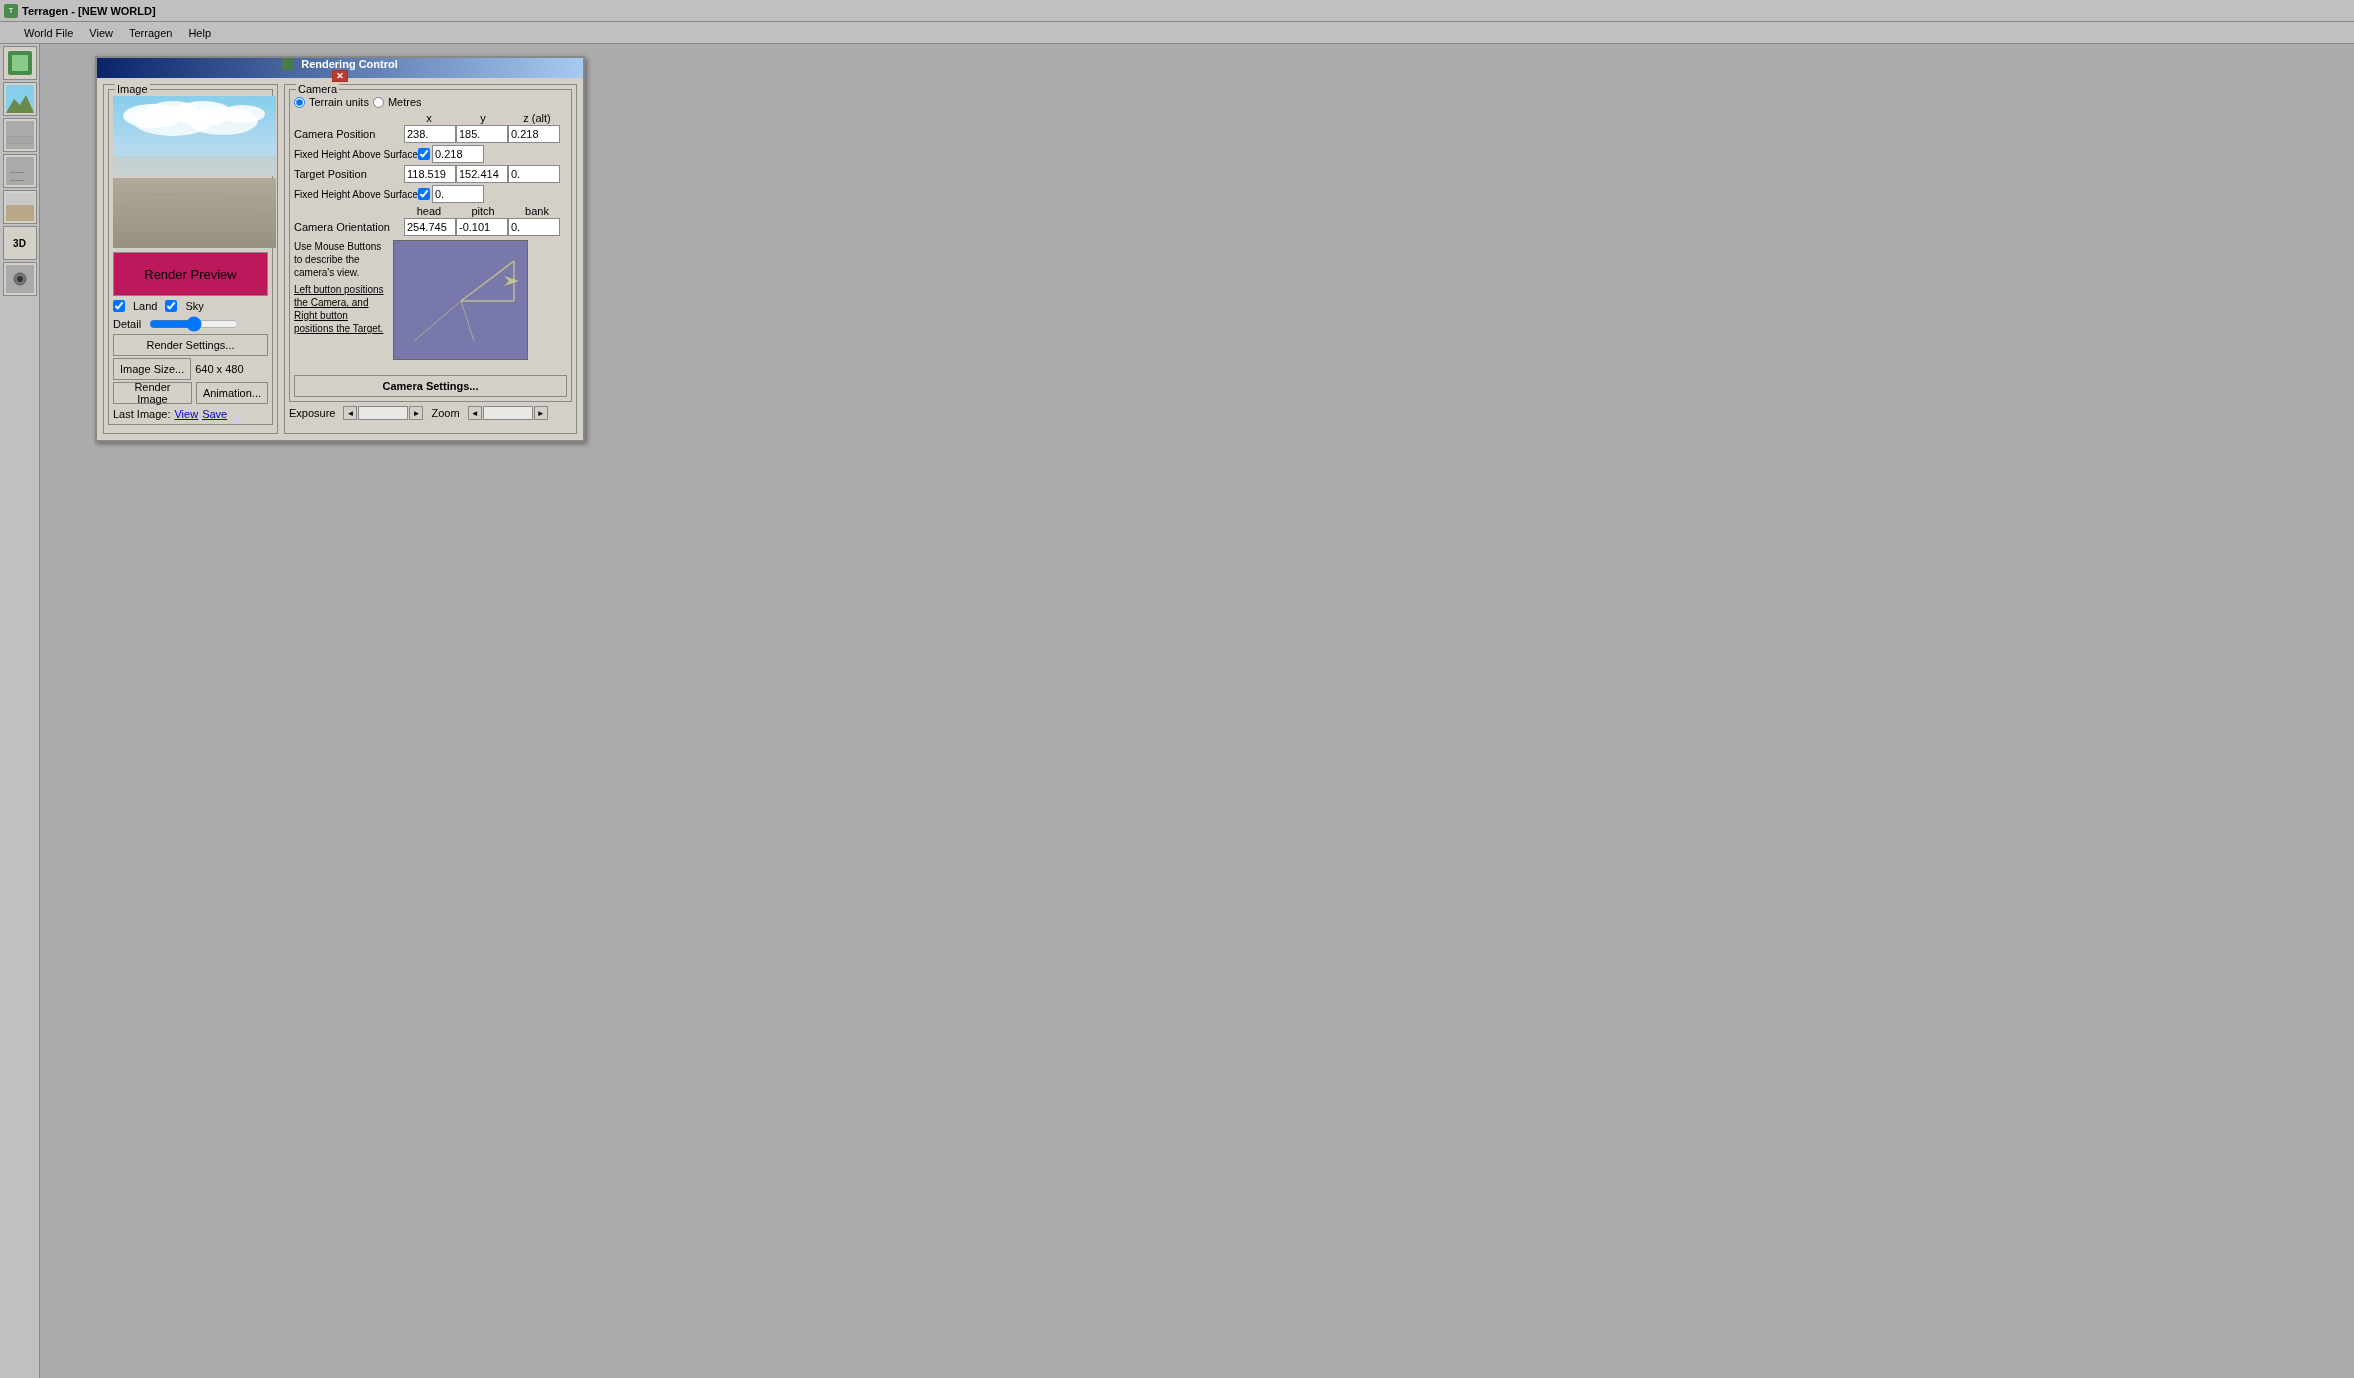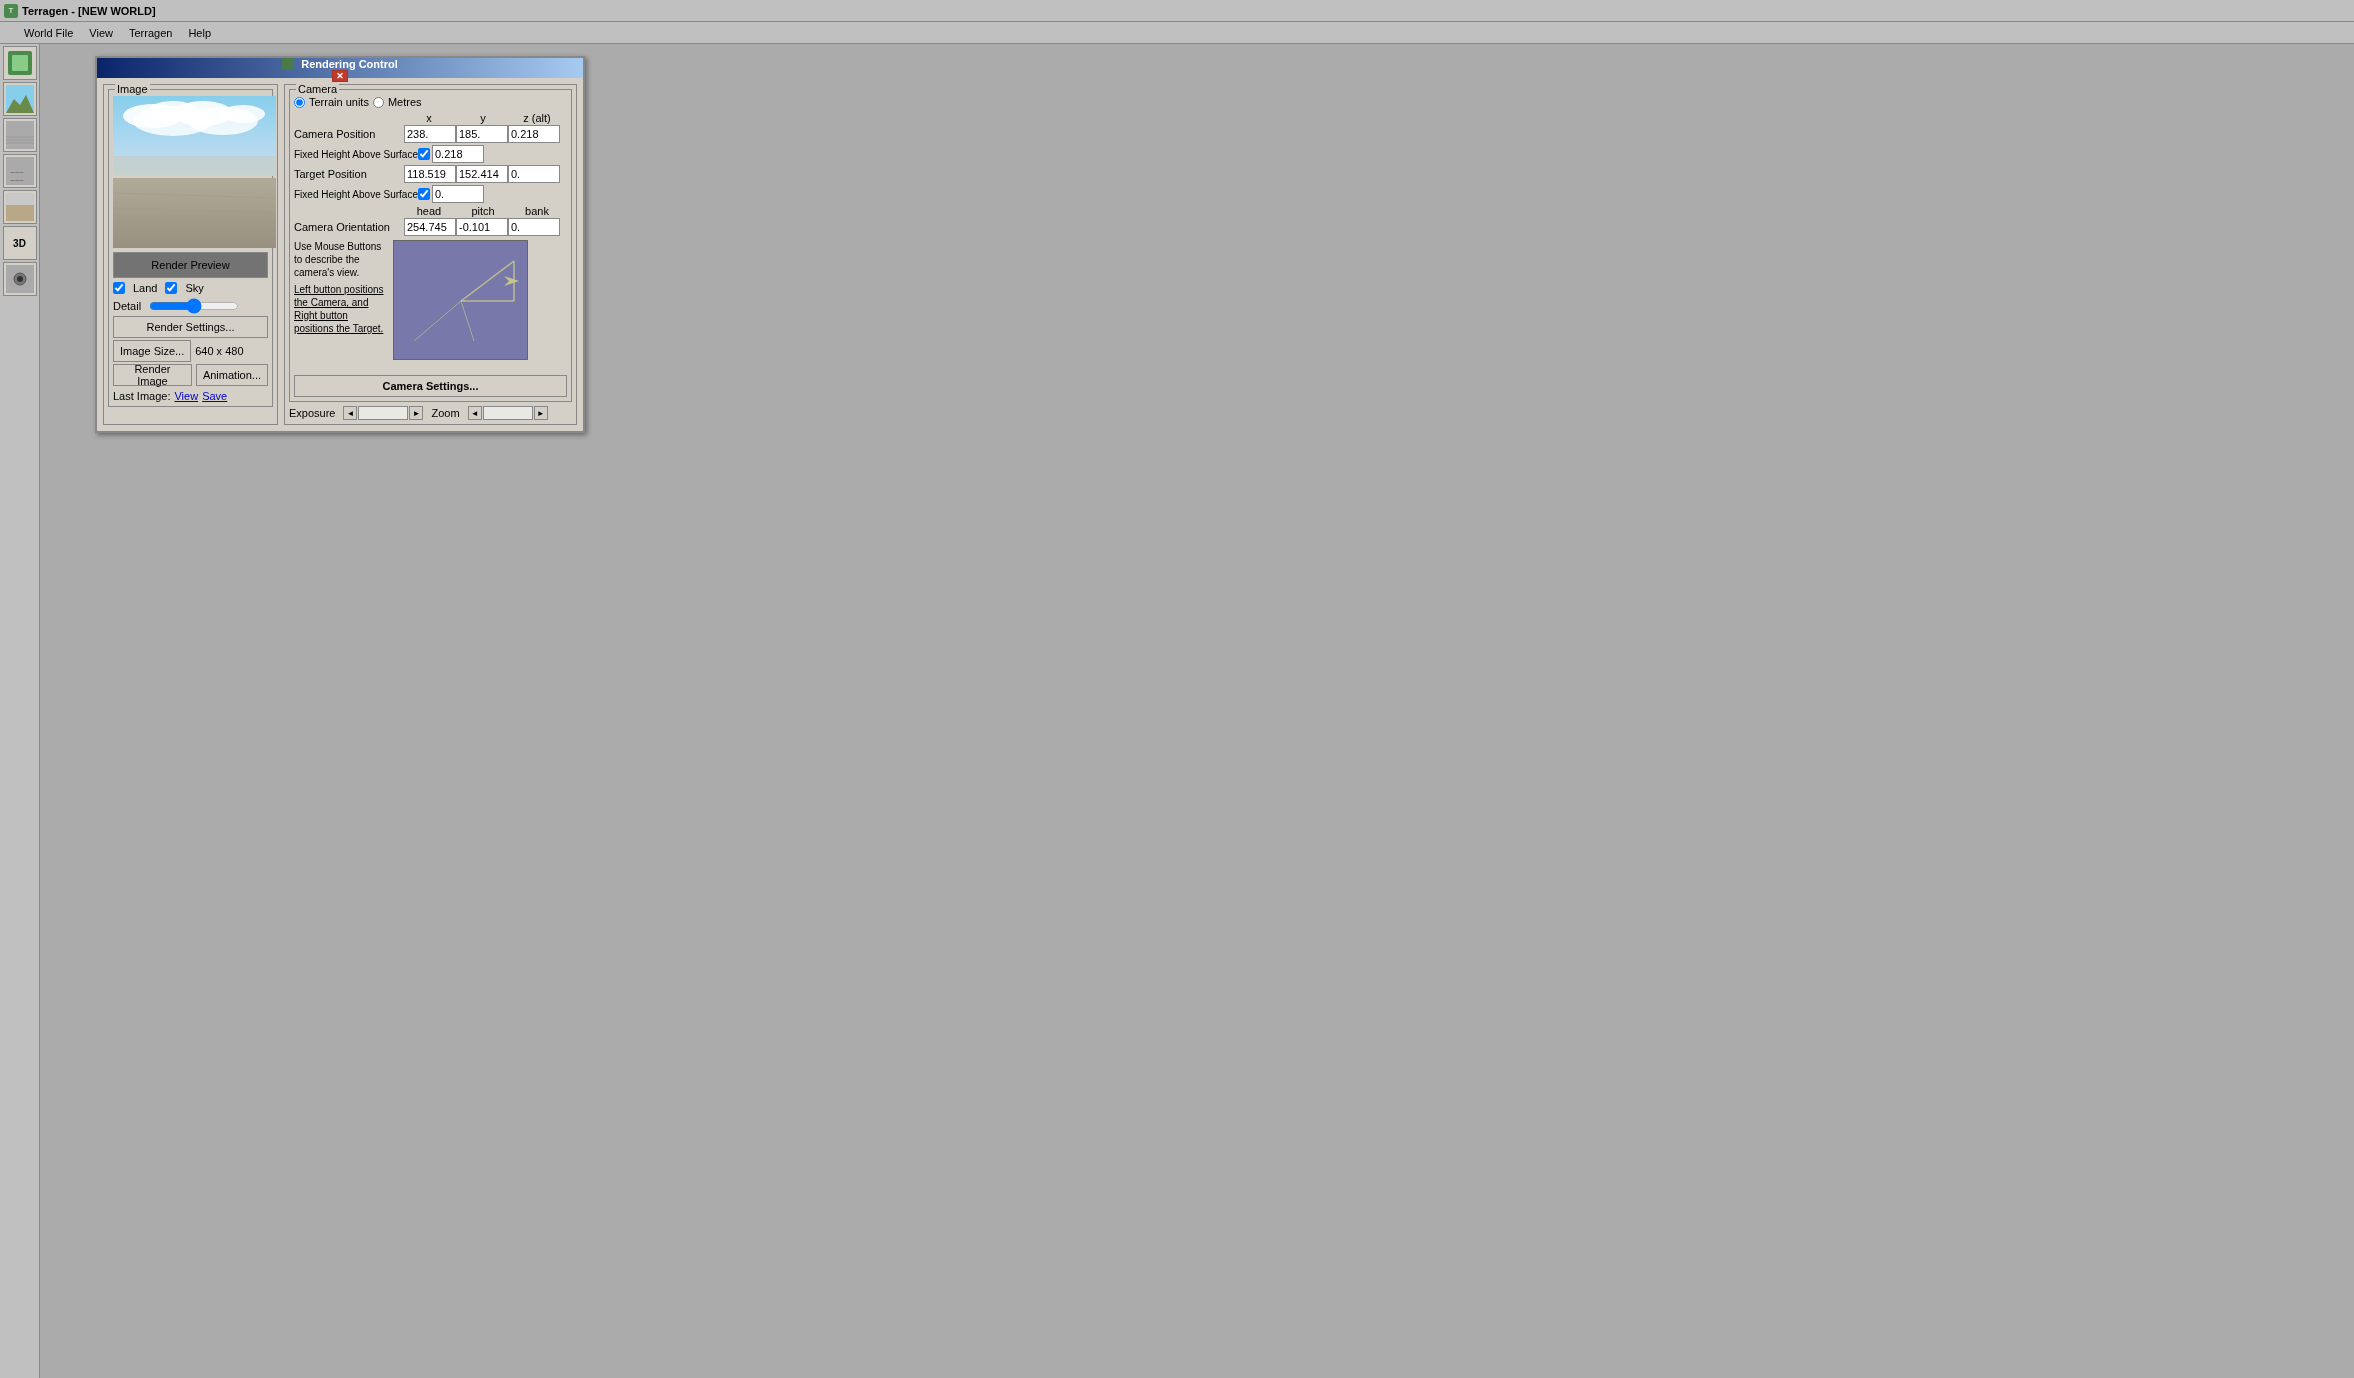--- a/index.html
+++ b/index.html
@@ -177,24 +177,24 @@
       opacity: 0.9;
     }
     .preview-ground {
       width: 163px;
       height: 70px;
       background: linear-gradient(to bottom, #b8b4a8 0%, #a8a498 50%, #989488 100%);
       margin-bottom: 4px;
     }
     .render-preview-btn {
       width: 100%;
-      height: 26px;
-      background: #737373;
-      border: 1px solid #888;
-      font-size: 11px;
+      height: 44px;
+      background: #be185d;
+      border: 1px solid #888;
+      font-size: 13px;
       cursor: pointer;
       display: flex;
       align-items: center;
       justify-content: center;
     }
 
     
     .checkbox-row {
       display: flex;
       align-items: center;

